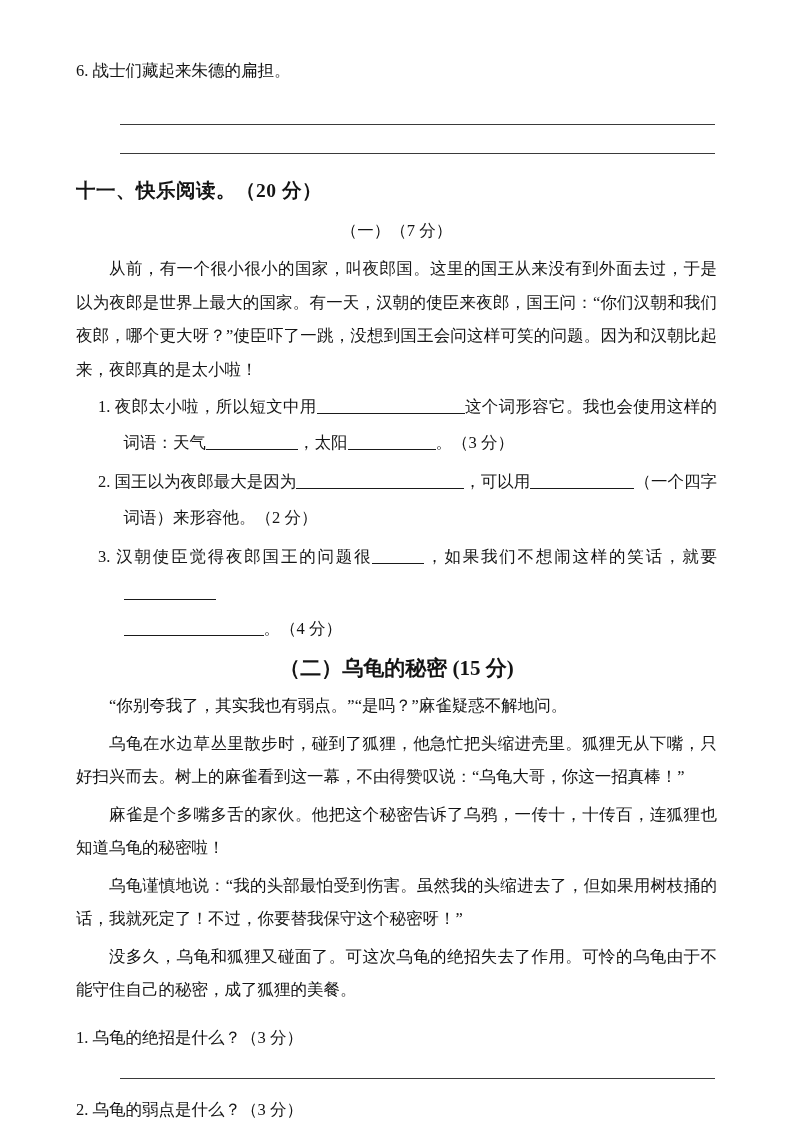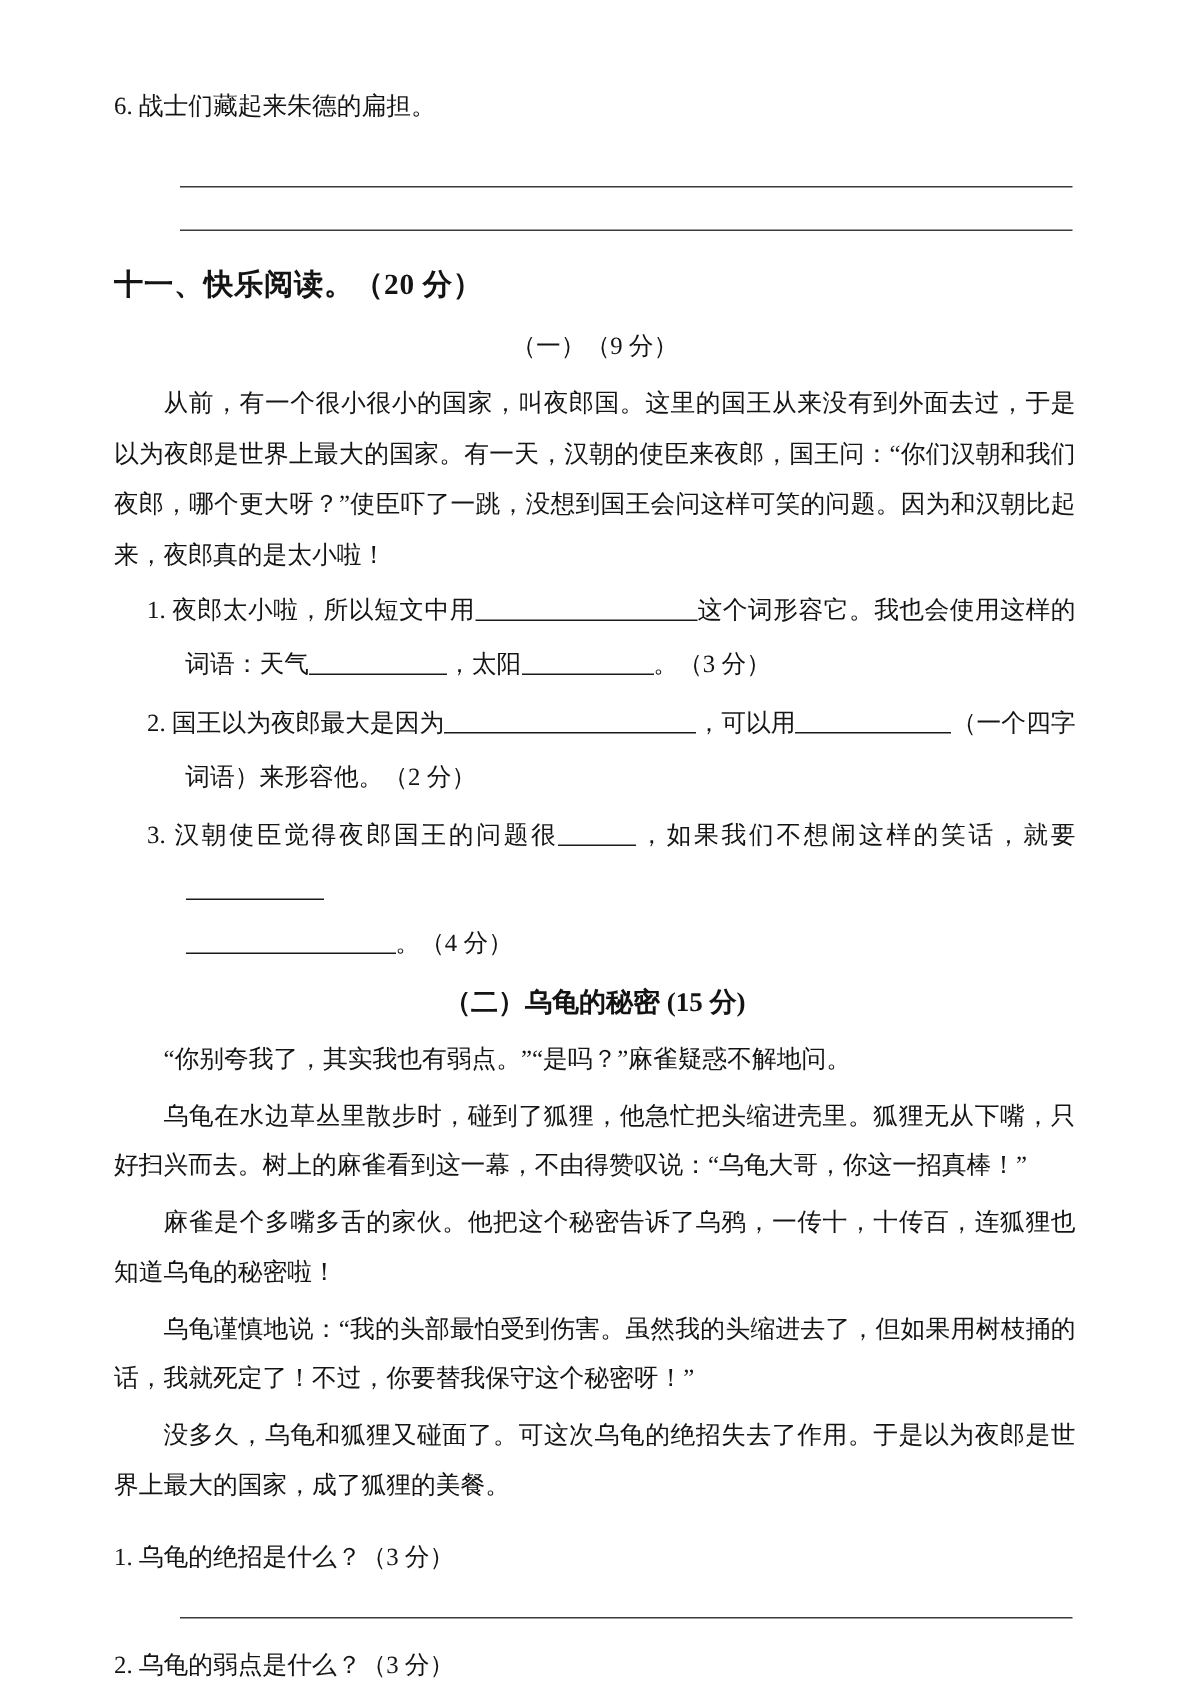--- a/index.html
+++ b/index.html
@@ -35,21 +35,21 @@
     line-height: 30px;
     letter-spacing: 0.5px;
   }
   .center-heading {
     text-align: center;
     line-height: 34px;
     margin-top: 8px;
   }
   .part2-heading {
     font-weight: bold;
-    font-size: 18px;
+    font-size: 21px;
     margin-top: 4px;
   }
   .passage {
     margin: 4px 0 0 0;
     text-align: justify;
     text-indent: 2em;
     line-height: 33.5px;
   }
   .question {
     margin-top: 3px;
@@ -76,34 +76,34 @@
 
 <div class="page">
 
   <div class="item-line">6. 战士们藏起来朱德的扁担。</div>
 
   <div class="answer-line al-1"></div>
   <div class="answer-line al-2"></div>
 
   <div class="section-heading">十一、快乐阅读。（20 分）</div>
 
-  <div class="center-heading">（一）（9 分）</div>
+  <div class="center-heading">（一）（7 分）</div>
 
   <p class="passage">从前，有一个很小很小的国家，叫夜郎国。这里的国王从来没有到外面去过，于是以为夜郎是世界上最大的国家。有一天，汉朝的使臣来夜郎，国王问：“你们汉朝和我们夜郎，哪个更大呀？”使臣吓了一跳，没想到国王会问这样可笑的问题。因为和汉朝比起来，夜郎真的是太小啦！</p>
 
   <div class="question">1. 夜郎太小啦，所以短文中用<span class="blank" style="width: 148px;"></span>这个词形容它。我也会使用这样的词语：天气<span class="blank" style="width: 92px;"></span>，太阳<span class="blank" style="width: 88px;"></span>。（3 分）</div>
   <div class="question">2. 国王以为夜郎最大是因为<span class="blank" style="width: 168px;"></span>，可以用<span class="blank" style="width: 104px;"></span>（一个四字词语）来形容他。（2 分）</div>
   <div class="question">3. 汉朝使臣觉得夜郎国王的问题很<span class="blank" style="width: 52px;"></span>，如果我们不想闹这样的笑话，就要<span class="blank" style="width: 92px;"></span><br><span class="blank" style="width: 140px;"></span>。（4 分）</div>
 
   <div class="center-heading part2-heading">（二）乌龟的秘密 (15 分)</div>
 
   <p class="passage">“你别夸我了，其实我也有弱点。”“是吗？”麻雀疑惑不解地问。</p>
   <p class="passage">乌龟在水边草丛里散步时，碰到了狐狸，他急忙把头缩进壳里。狐狸无从下嘴，只好扫兴而去。树上的麻雀看到这一幕，不由得赞叹说：“乌龟大哥，你这一招真棒！”</p>
   <p class="passage">麻雀是个多嘴多舌的家伙。他把这个秘密告诉了乌鸦，一传十，十传百，连狐狸也知道乌龟的秘密啦！</p>
   <p class="passage">乌龟谨慎地说：“我的头部最怕受到伤害。虽然我的头缩进去了，但如果用树枝捅的话，我就死定了！不过，你要替我保守这个秘密呀！”</p>
-  <p class="passage">没多久，乌龟和狐狸又碰面了。可这次乌龟的绝招失去了作用。于是以为夜郎是世界上最大的国家，成了狐狸的美餐。</p>
+  <p class="passage">没多久，乌龟和狐狸又碰面了。可这次乌龟的绝招失去了作用。可怜的乌龟由于不能守住自己的秘密，成了狐狸的美餐。</p>
 
   <div class="q2-question">1. 乌龟的绝招是什么？（3 分）</div>
   <div class="answer-line bottom-line-1"></div>
 
   <div class="q2-question">2. 乌龟的弱点是什么？（3 分）</div>
 
 </div>
 
 </body></html>

